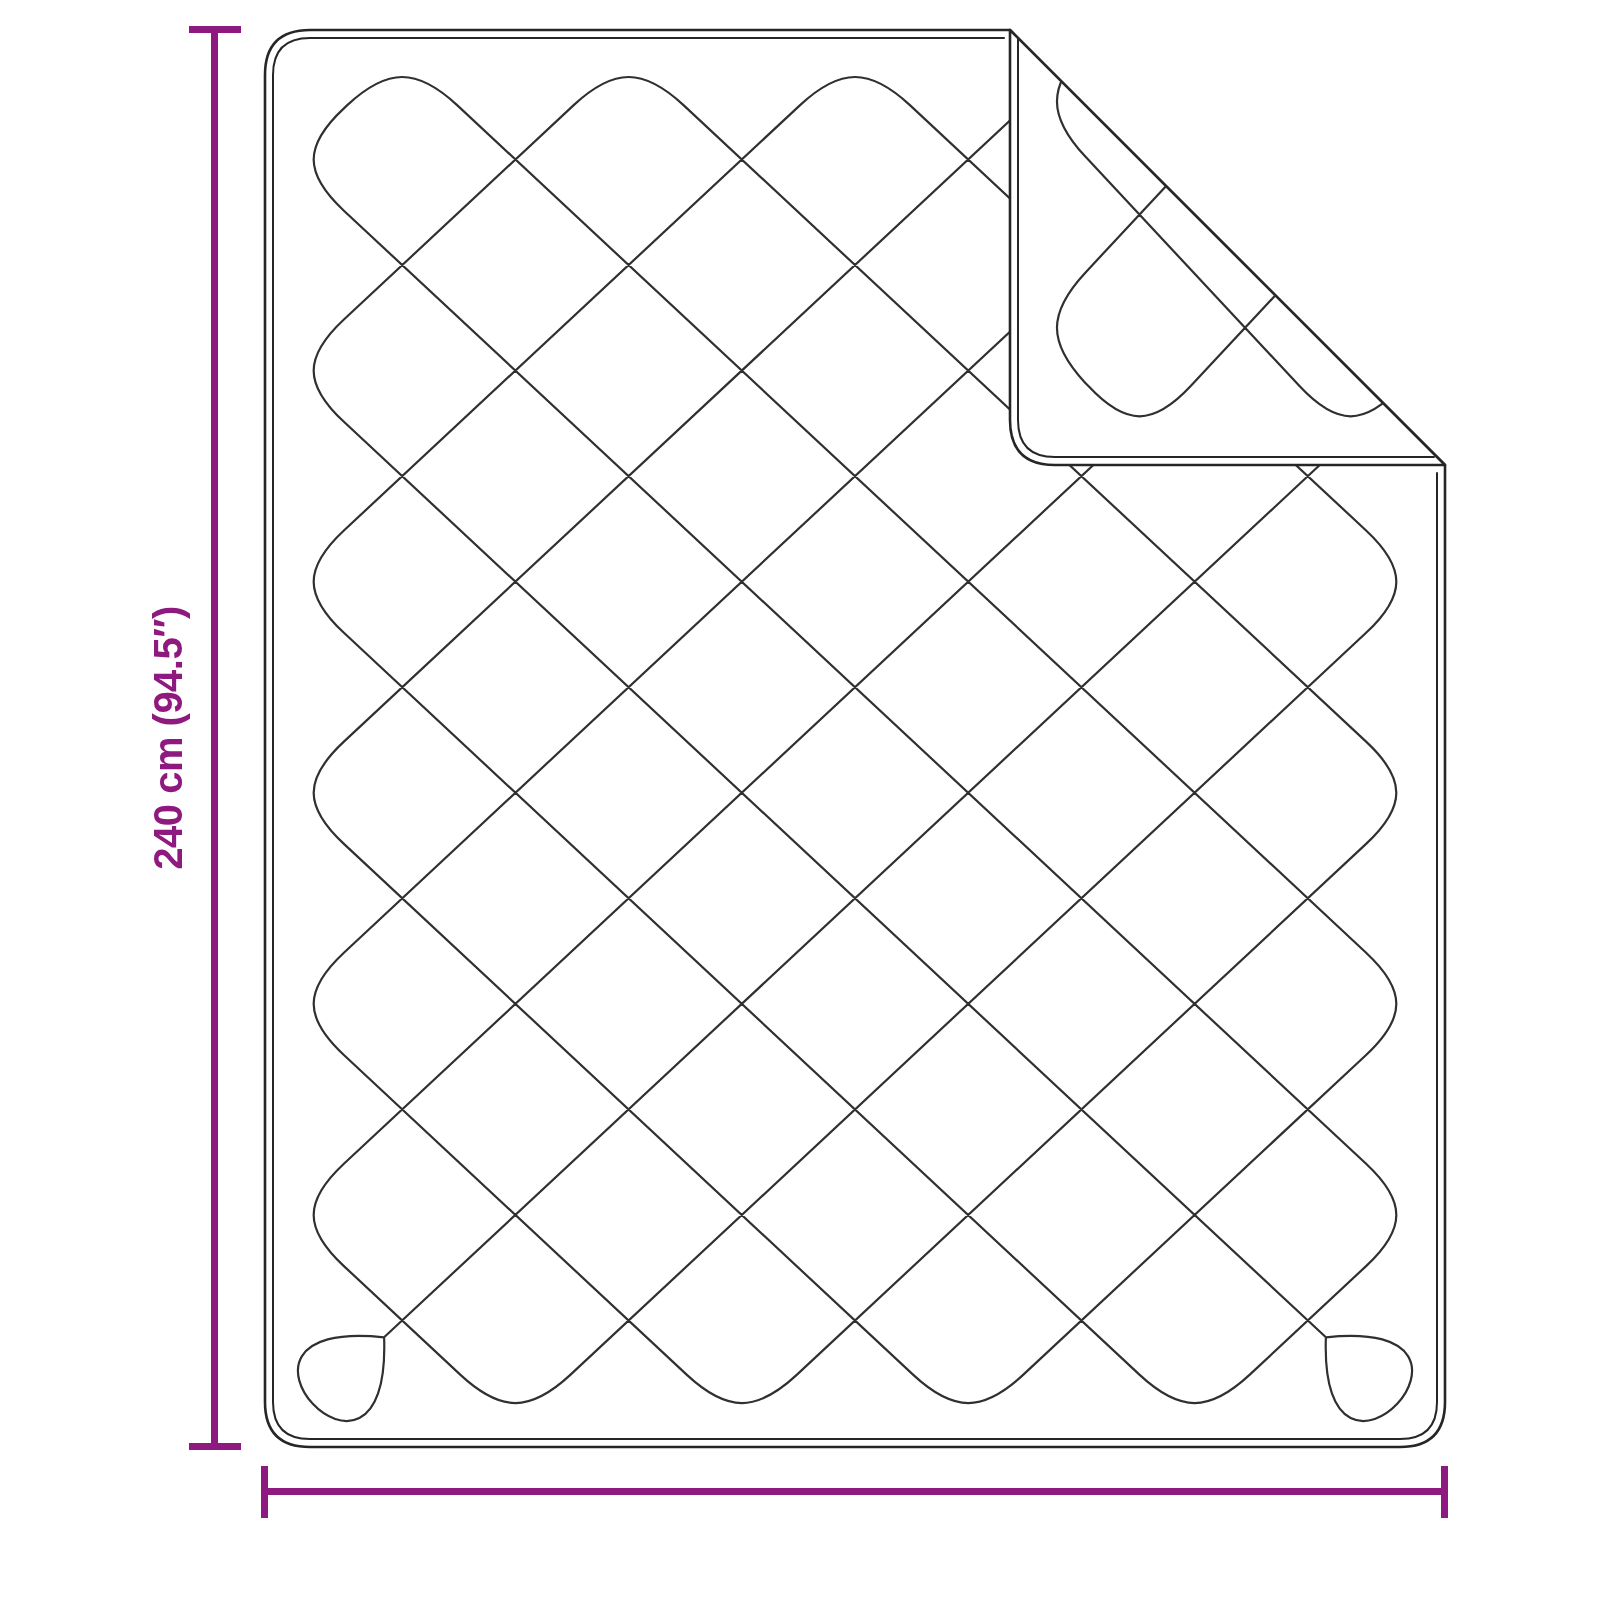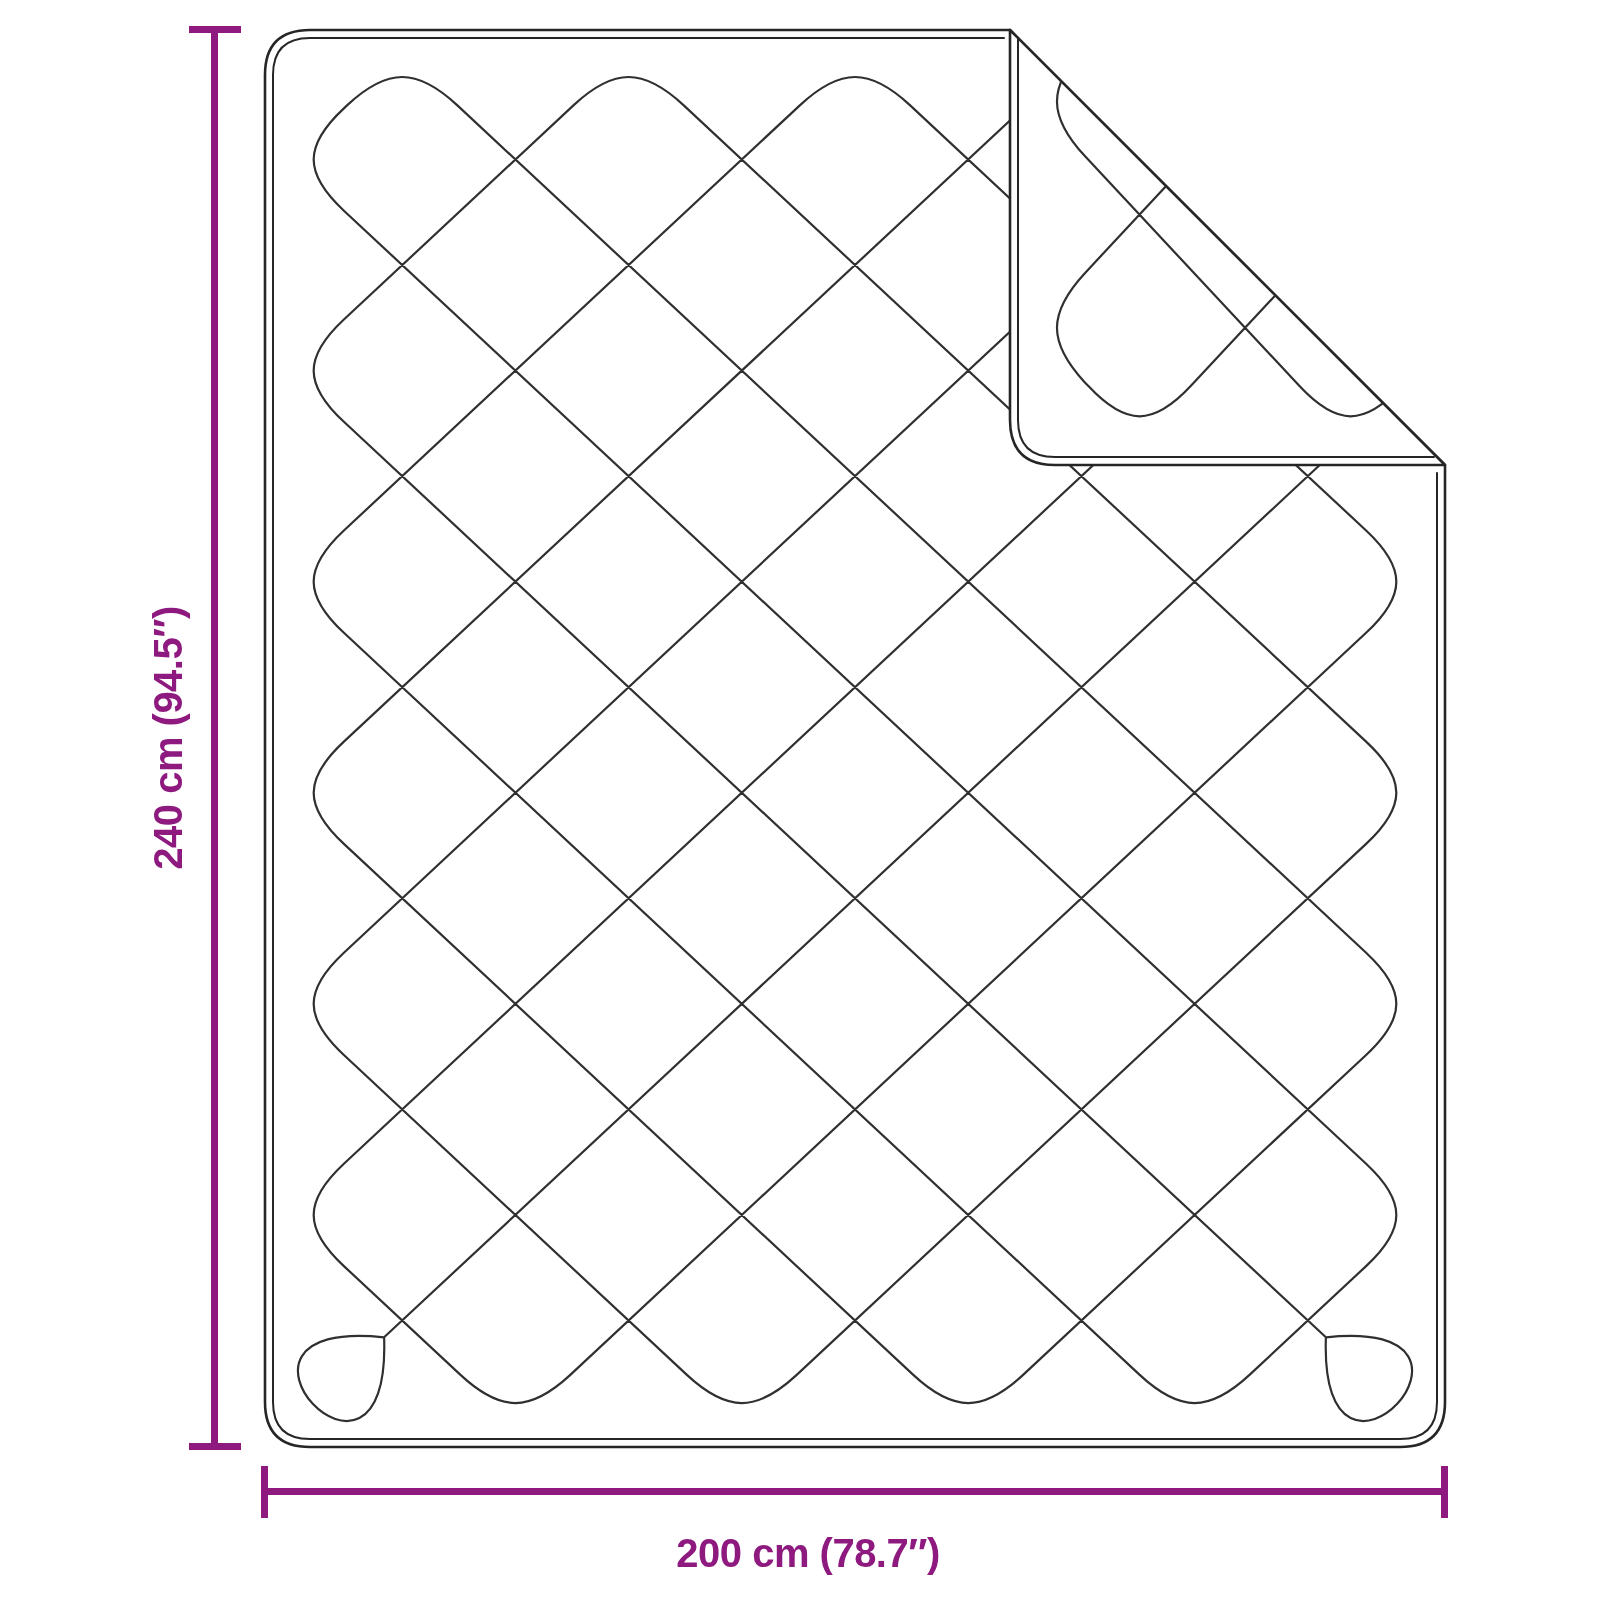--- a/index.html
+++ b/index.html
@@ -55,14 +55,13 @@
   </svg>
 
   <div class="dim" style="left:211px;top:29px;width:7px;height:1418px;"></div>
   <div class="dim" style="left:189px;top:26px;width:52px;height:7px;"></div>
   <div class="dim" style="left:189px;top:1443px;width:52px;height:7px;"></div>
   <div class="dim-label vertical" style="left:168px;top:738px;">240 cm (94.5″)</div>
 
   <div class="dim" style="left:265px;top:1488px;width:1180px;height:7px;"></div>
   <div class="dim" style="left:261px;top:1466px;width:7px;height:52px;"></div>
   <div class="dim" style="left:1441px;top:1466px;width:7px;height:52px;"></div>
-  <div class="dim-label horizontal" style="left:808px;top:1553px;">200 cm (78.7″)</div>
 </div>
 
 </body></html>

